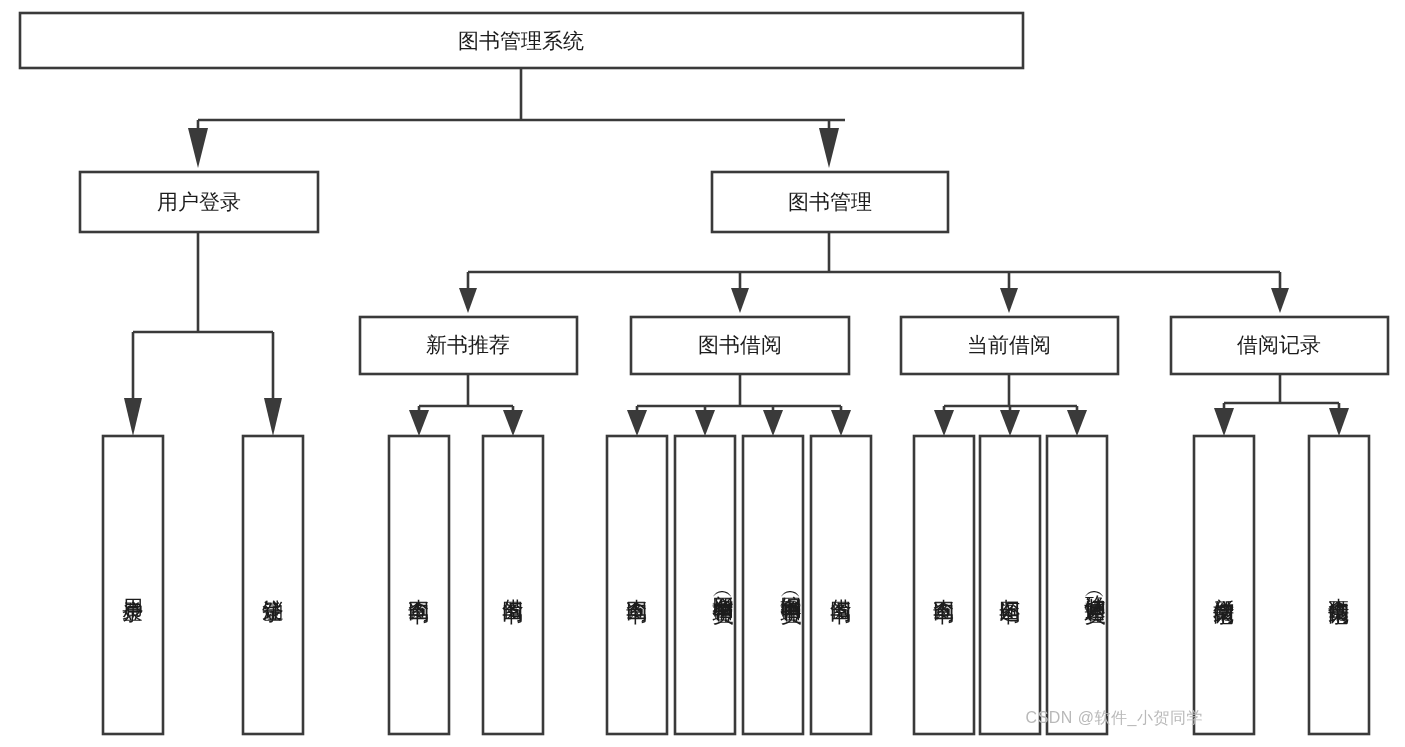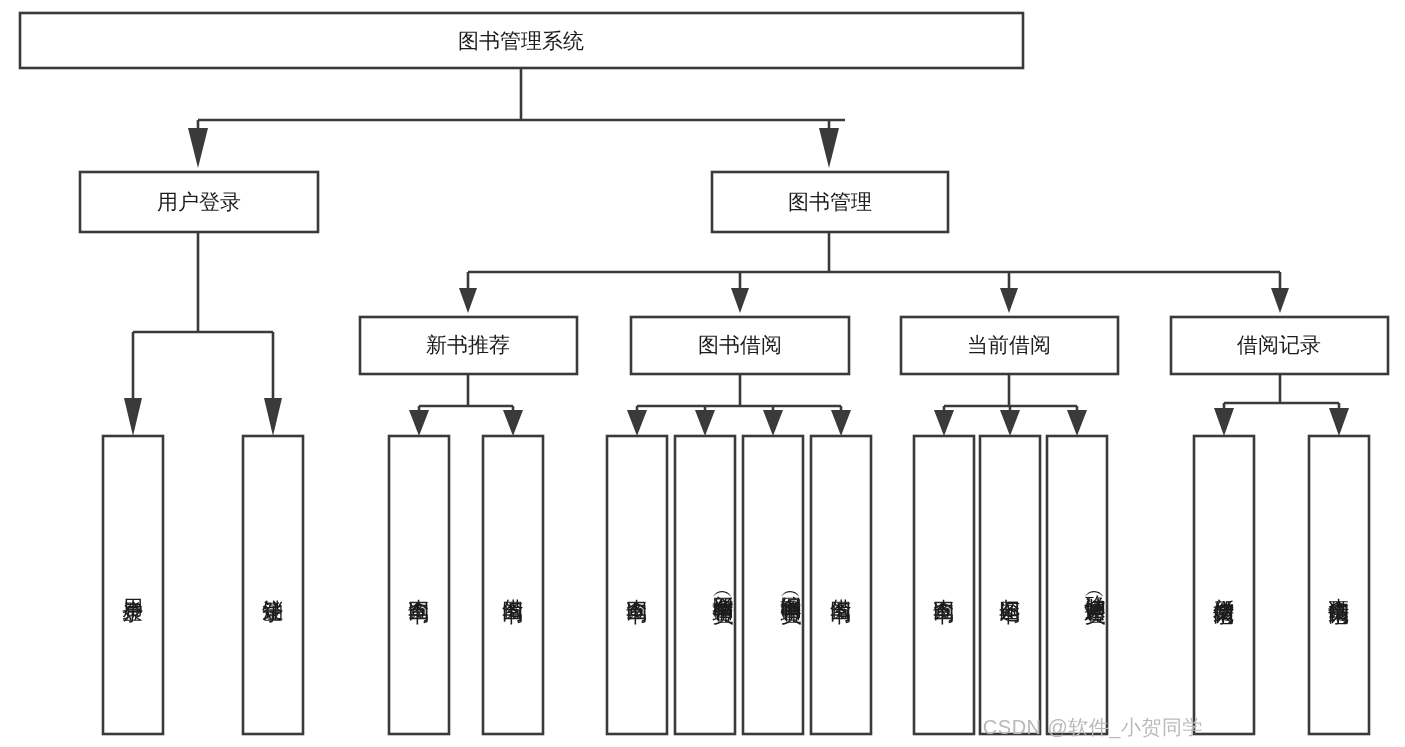--- a/index.html
+++ b/index.html
@@ -59,23 +59,23 @@
     font-size: 21px;
     line-height: 1.12;
     color: #1c1c1c;
     letter-spacing: 1.5px;
     white-space: nowrap;
     pointer-events: none;
   }
   .watermark {
     position: absolute;
     right: 10px;
-    bottom: 6px;
-    font-family: "Liberation Sans", "DejaVu Sans", sans-serif;
-    font-size: 20px;
+    bottom: 18px;
+    font-family: "Liberation Sans", "DejaVu Sans", sans-serif;
+    font-size: 16px;
     color: #b9b9b9;
     letter-spacing: 0.5px;
     white-space: nowrap;
     text-align: center;
   }
 </style>
 </head>
 <body>
 
 <div id="diagram-root">

